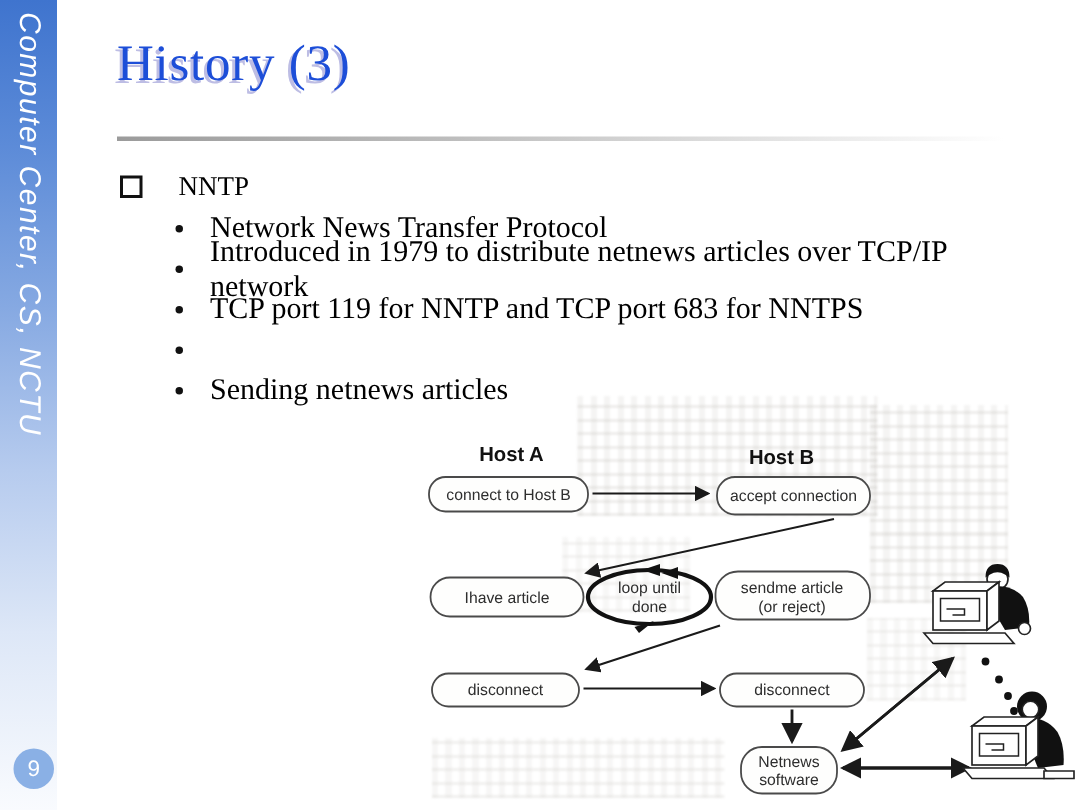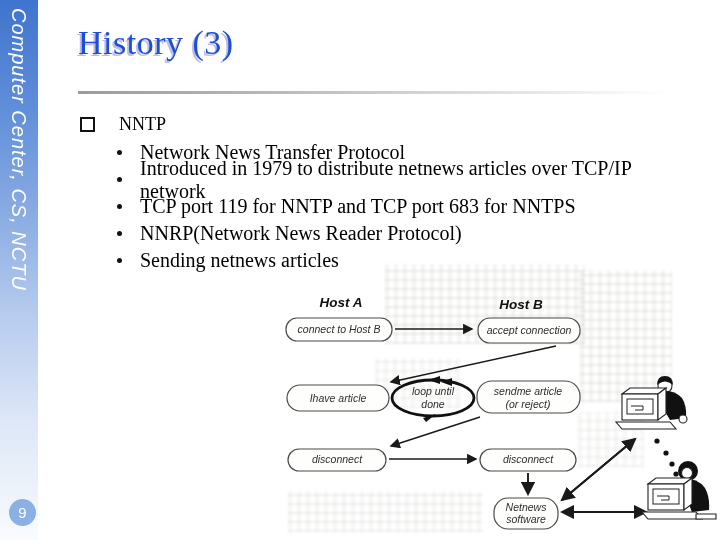--- a/index.html
+++ b/index.html
@@ -36,21 +36,21 @@
     background:linear-gradient(to right,#9b9b9b 0%,#bdbdbd 35%,#dfdfdf 65%,rgba(255,255,255,0) 93%);
   }
   
   .bullets{position:absolute;left:80px;top:112px;width:620px;}
   .l1{display:flex;align-items:center;gap:24px;font-size:18px;color:#000;height:24px;}
   .sq{width:11px;height:11px;border:2px solid #111;display:inline-block;background:#fff;}
   ul.l2{list-style:none;margin:3px 0 0 0;padding:0;}
   ul.l2 li{display:flex;align-items:center;height:27px;font-size:20px;color:#000;}
   ul.l2 .dot{width:5px;height:5px;border-radius:50%;background:#111;margin-left:37px;margin-right:18px;flex:0 0 auto;}
   
-  .diagram{position:absolute;left:280px;top:262px;width:440px;height:278px;font-style:italic;}
+  .diagram{position:absolute;left:280px;top:262px;width:440px;height:278px;}
   .noise{position:absolute;opacity:.5;filter:blur(.8px);
     background:
       repeating-linear-gradient(0deg,rgba(150,145,135,.32) 0 2px,transparent 2px 9px),
       repeating-linear-gradient(90deg,rgba(150,145,135,.20) 0 4px,transparent 4px 9px);
   }
   .n1{left:105px;top:2px;width:200px;height:80px;}
   .n2{left:300px;top:8px;width:92px;height:132px;}
   .n3{left:95px;top:96px;width:85px;height:50px;opacity:.35;}
   .n4{left:8px;top:230px;width:195px;height:40px;opacity:.4;}
   .n5{left:298px;top:150px;width:66px;height:55px;opacity:.35;}
@@ -90,21 +90,20 @@
       <li>
           <span class="dot"></span>
           <span>Introduced in 1979 to distribute netnews articles over TCP/IP network</span>
         </li>
       <li>
           <span class="dot"></span>
           <span>TCP port 119 for NNTP and TCP port 683 for NNTPS</span>
         </li>
       <li>
           <span class="dot"></span>
-          <span>NNRP(Network News Reader Protocol)</span>
         </li>
       <li>
           <span class="dot"></span>
           <span>Sending netnews articles</span>
         </li>
     </ul>
   </div>
 
   <div class="diagram">
     <div class="noise n1"></div>

